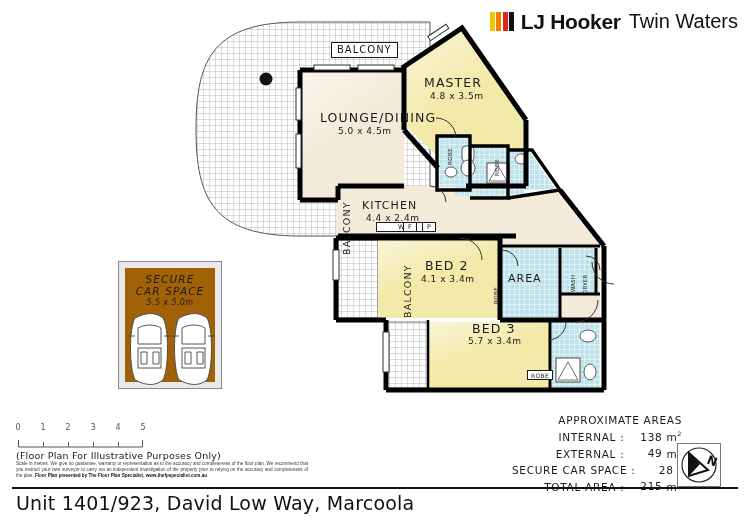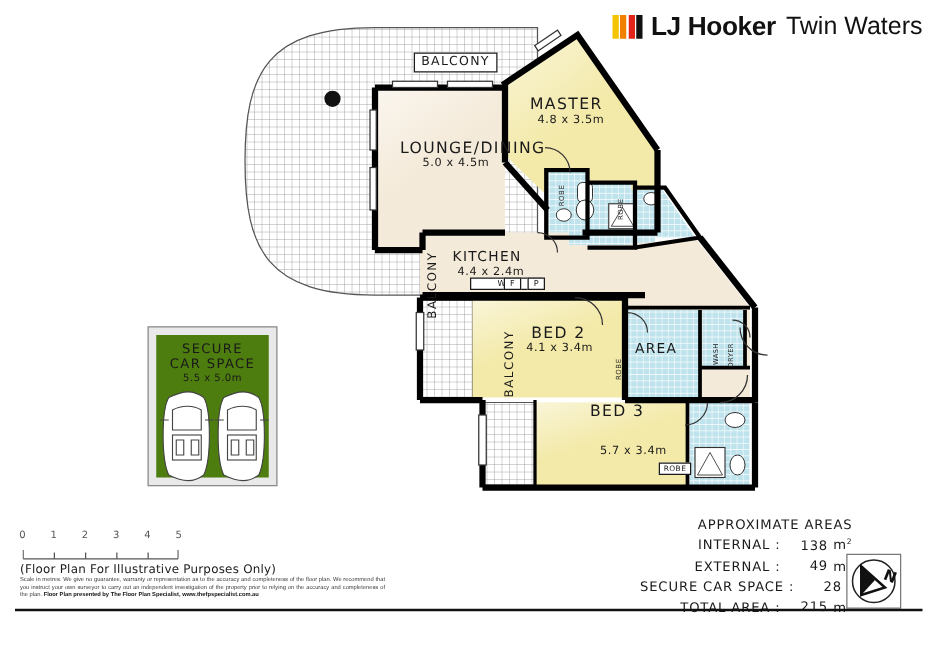--- a/index.html
+++ b/index.html
@@ -103,21 +103,22 @@
     border: 1.2px solid #8a8a8a;
     background: #e9e9e9;
     box-sizing: border-box;
   }
   .carbox-inner {
     position: absolute;
     left: 6px;
     top: 6px;
     right: 6px;
     bottom: 6px;
-    background: #4d7c0f;
+    background: #a16207;
+    font-style: italic;
   }
   .car-title {
     text-align: center;
     font-size: 10.5px;
     letter-spacing: 1.1px;
     color: #1a1a1a;
     line-height: 12px;
     padding-top: 5px;
   }
   .car-dim {
@@ -401,21 +402,21 @@
     <div class="lbl lbl-room-name" style="left:424px; top:75px;">MASTER</div>
     <div class="lbl lbl-room-dim" style="left:430px; top:91px;">4.8 x 3.5m</div>
 
     <div class="lbl lbl-room-name" style="left:362px; top:199px; font-size:11px;">KITCHEN</div>
     <div class="lbl lbl-room-dim" style="left:366px; top:213px;">4.4 x 2.4m</div>
 
     <div class="lbl lbl-room-name" style="left:425px; top:258px;">BED 2</div>
     <div class="lbl lbl-room-dim" style="left:421px; top:274px;">4.1 x 3.4m</div>
 
     <div class="lbl lbl-room-name" style="left:472px; top:321px;">BED 3</div>
-    <div class="lbl lbl-room-dim" style="left:468px; top:356px;margin-left:12px;">5.7 x 3.4m</div>
+    <div class="lbl lbl-room-dim" style="left:468px; top:336px;">5.7 x 3.4m</div>
 
     <div class="lbl" style="left:508px; top:272px; font-size:11px; letter-spacing:1px;">AREA</div>
 
     <div class="lbl vert" style="left:341px; top:255px; font-size:9.5px; letter-spacing:1.2px; transform:rotate(-90deg); transform-origin:0 0;">BALCONY</div>
     <div class="lbl vert" style="left:402px; top:318px; font-size:9.5px; letter-spacing:1.2px; transform:rotate(-90deg); transform-origin:0 0;">BALCONY</div>
 
     <div class="lbl boxed" style="left:376px; top:222px; font-size:6.5px; padding:0px 21px; letter-spacing:0.2px;">W/C</div>
     <div class="lbl boxed" style="left:403px; top:222px; font-size:6.5px; padding:0px 4px; letter-spacing:0.2px;">F</div>
     <div class="lbl boxed" style="left:422px; top:222px; font-size:6.5px; padding:0px 4px; letter-spacing:0.2px;">P</div>
 
@@ -505,14 +506,15 @@
   <div class="compass">
     <svg width="42" height="42" viewBox="0 0 42 42">
       <circle cx="21" cy="21" r="17" fill="#ffffff" stroke="#222222" stroke-width="1.2"></circle>
       <path d="M11 9 L11 32 L30 26 Z" fill="#ffffff" stroke="#111111" stroke-width="2"></path>
       <path d="M11 9 L22 20 L11 32 Z" fill="#111111"></path>
       <text x="28" y="19" font-family="DejaVu Sans, sans-serif" font-size="12" font-weight="bold" fill="#111111" transform="rotate(22 28 19)">N</text>
     </svg>
   </div>
 
   <div class="footer-rule"></div>
+  <div class="address">Unit 1401/923, David Low Way, Marcoola</div>
 
 </div>
 
 </body></html>

